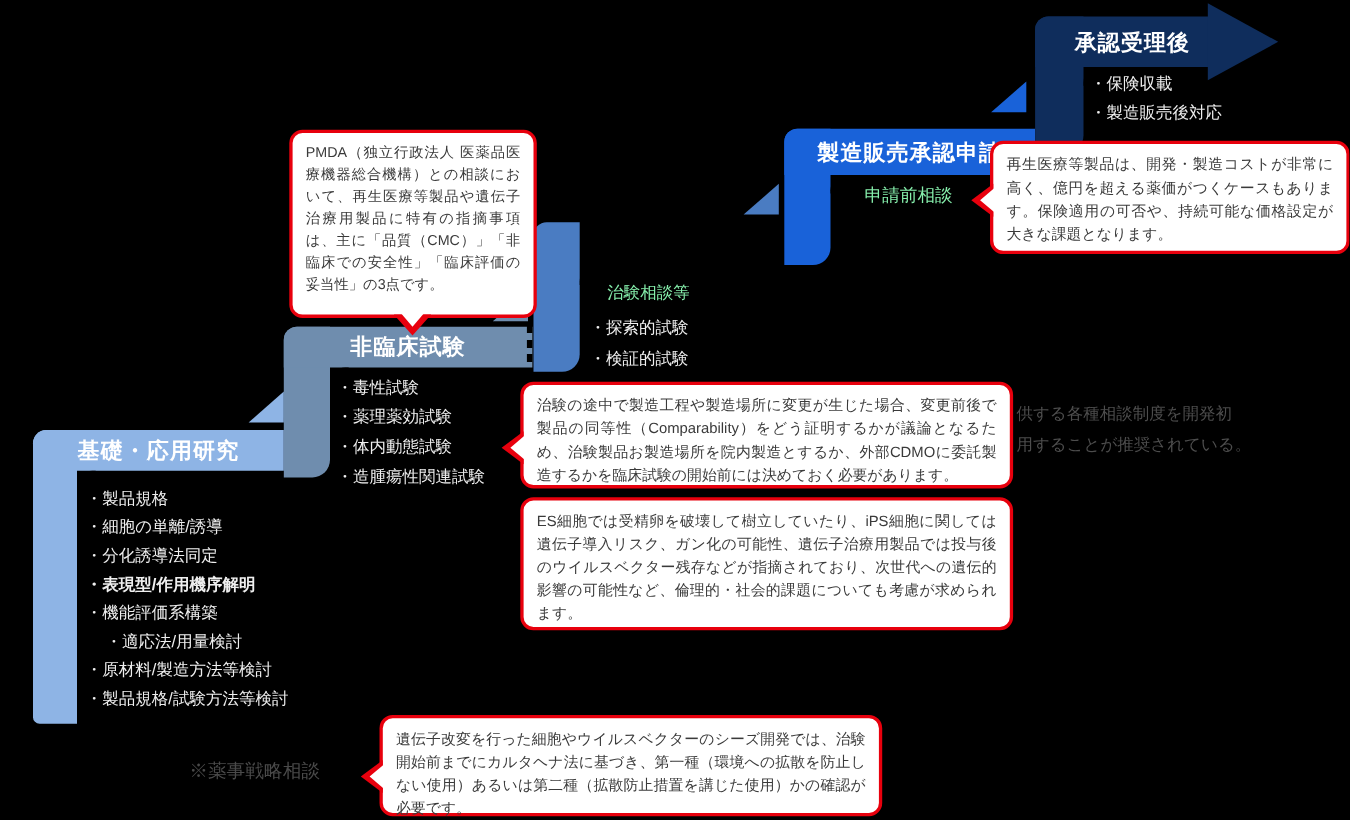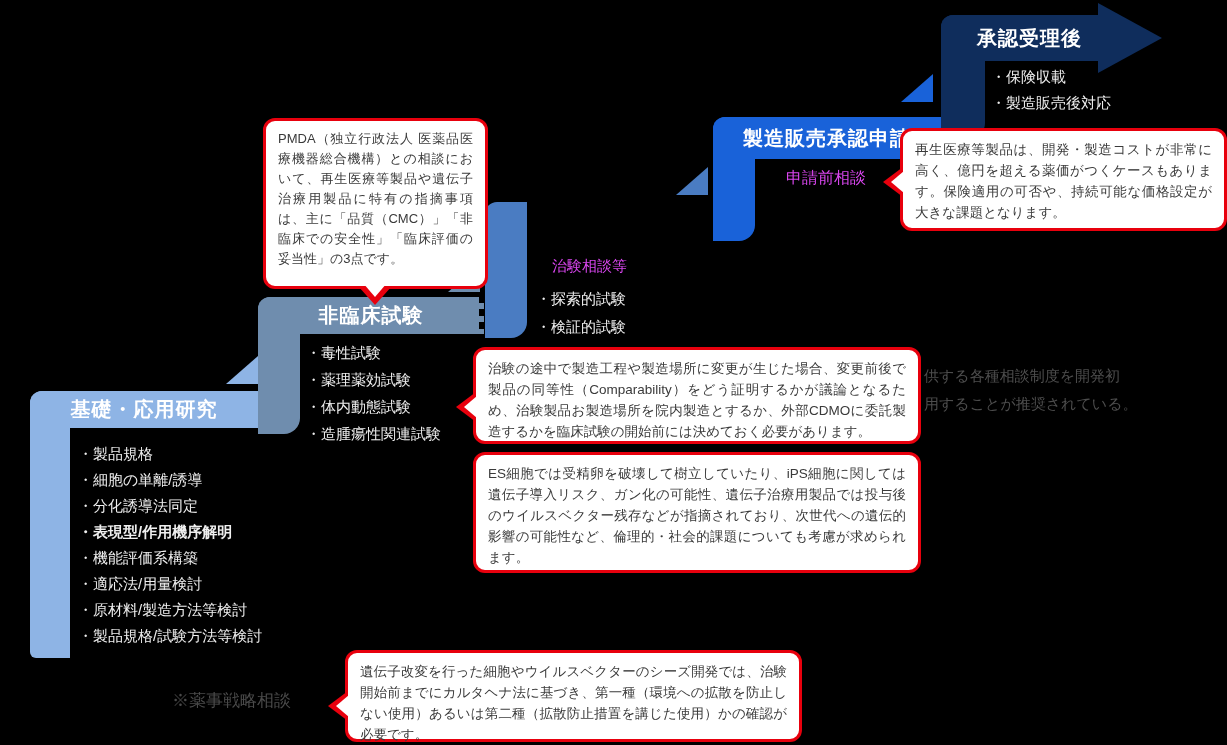--- a/index.html
+++ b/index.html
@@ -8,21 +8,21 @@
   .abs{position:absolute;}
   
   .bar{position:absolute;display:flex;align-items:center;justify-content:center;
        color:#ffffff;font-weight:bold;font-size:20px;letter-spacing:1px;box-sizing:border-box;}
   .col{position:absolute;}
   .notch{position:absolute;width:17px;height:17px;background:#000000;border-top-left-radius:14px;}
   .tri{position:absolute;width:0;height:0;border-left:32px solid transparent;}
   
   .items{position:absolute;color:#EFEFEF;font-size:15px;white-space:nowrap;}
   .item{height:27px;line-height:27px;}
-  .consult{position:absolute;color:#d946ef;font-size:16px;white-space:nowrap;}
+  .consult{position:absolute;color:#86efac;font-size:16px;white-space:nowrap;}
   
   .callout{position:absolute;background:#ffffff;border:3px solid #E8000D;border-radius:12px;
            color:#3A3A3A;font-size:13.5px;line-height:21px;padding:8px 12px;box-sizing:border-box;
            text-align:justify;}
   .tail-down-o{position:absolute;width:0;height:0;bottom:-19px;left:92px;
            border-left:17px solid transparent;border-right:17px solid transparent;border-top:19px solid #E8000D;}
   .tail-down-i{position:absolute;width:0;height:0;bottom:-11px;left:97px;
            border-left:12px solid transparent;border-right:12px solid transparent;border-top:14px solid #ffffff;}
   .tail-left-o{position:absolute;width:0;height:0;left:-20px;
            border-top:15px solid transparent;border-bottom:15px solid transparent;border-right:20px solid #E8000D;}
@@ -42,21 +42,21 @@
   <div class="bar" style="left:30px;top:391px;width:228px;height:37px;background:#8EB4E5;border-radius:12px 0 0 0;text-align:center;">
     <span>基礎・応用研究</span>
   </div>
   <div class="notch" style="left:70px;top:428px;"></div>
   <div class="items" style="left:78px;top:441px;">
     <div class="item" style="height:26px;line-height:26px;">・製品規格</div>
     <div class="item" style="height:26px;line-height:26px;">・細胞の単離/誘導</div>
     <div class="item" style="height:26px;line-height:26px;">・分化誘導法同定</div>
     <div class="item" style="height:26px;line-height:26px;font-weight:bold;">・表現型/作用機序解明</div>
     <div class="item" style="height:26px;line-height:26px;">・機能評価系構築</div>
-    <div class="item" style="height:26px;line-height:26px;">・適応法/用量検討</div>
+    <div class="item" style="height:26px;line-height:26px;margin-left:18px;">・適応法/用量検討</div>
     <div class="item" style="height:26px;line-height:26px;">・原材料/製造方法等検討</div>
     <div class="item" style="height:26px;line-height:26px;">・製品規格/試験方法等検討</div>
   </div>
 
   <div class="tri" style="left:226px;top:356px;border-bottom:28px solid #8EB4E5;"></div>
   <div class="col" style="left:258px;top:297px;width:42px;height:137px;background:#6F8DAE;border-radius:12px 0 16px 0;"></div>
   <div class="bar" style="left:258px;top:297px;width:226px;height:37px;background:#6F8DAE;border-radius:12px 0 0 0;">
     <span>非臨床試験</span>
   </div>
   <div class="notch" style="left:300px;top:334px;"></div>

